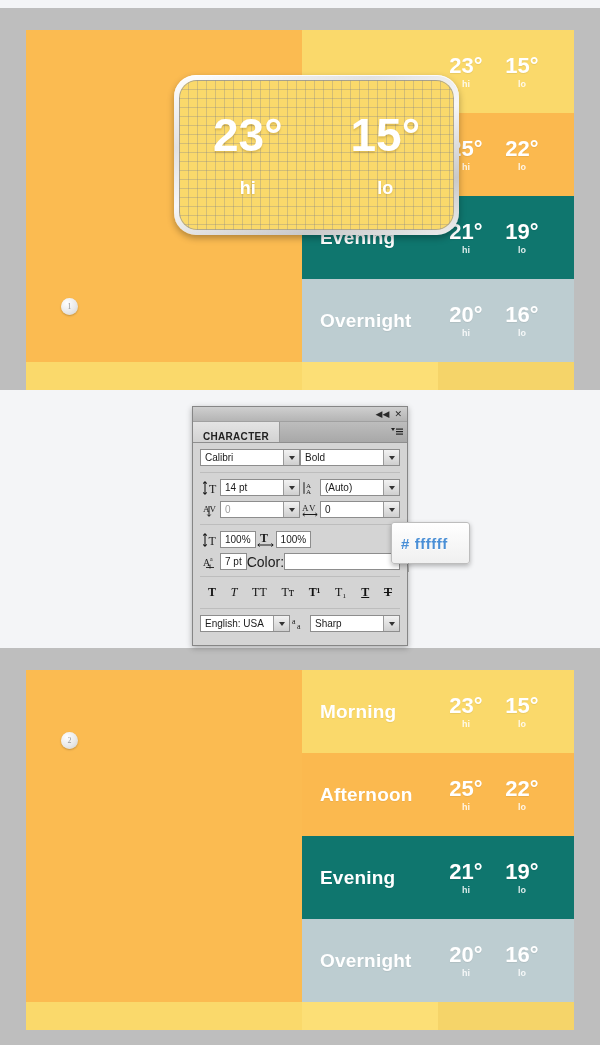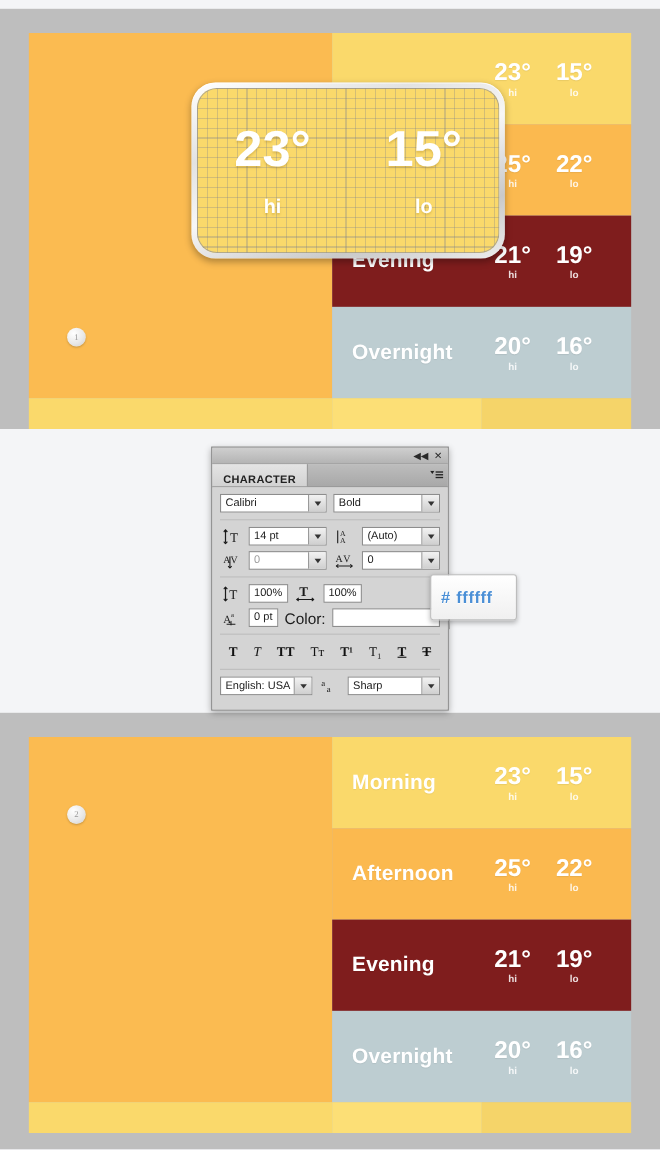--- a/index.html
+++ b/index.html
@@ -64,21 +64,21 @@
 
   .row {
     position: relative;
     height: 83px;
     display: flex;
     align-items: center;
     color: #ffffff;
   }
   .row-morning   { background: #fad96b; }
   .row-afternoon { background: #fbb94f; }
-  .row-evening   { background: #7f1d1d; }
+  .row-evening   { background: #0f766e; }
   .row-overnight { background: #bdcdd1; }
 
   .row-label {
     flex: 0 0 auto;
     width: 136px;
     padding-left: 18px;
     font-size: 19px;
     font-weight: bold;
     letter-spacing: .2px;
     text-shadow: 0 1px 1px rgba(0,0,0,.06);
@@ -214,21 +214,21 @@
     align-items: center;
     justify-content: center;
   }
   .menu-lines { display: block; }
 
   .panel-body { background: #d4d4d4; padding: 6px 7px 7px 7px; }
 
   .sec { padding-bottom: 6px; }
   .sec + .sec { border-top: 1px solid #bdbdbd; padding-top: 6px; }
 
-  .line { display: flex; align-items: center; gap: 6px; margin-bottom: 5px; }
+  .line { display: flex; align-items: center; margin-bottom: 5px; }
   .line:last-child { margin-bottom: 0; }
 
   .field {
     display: flex;
     align-items: center;
     background: #ffffff;
     border: 1px solid #8d8d8d;
     height: 17px;
   }
   .field.grow { flex: 1 1 0; min-width: 0; }
@@ -601,32 +601,32 @@
       <div class="line">
         <span class="ico">
           <svg width="15" height="14" viewBox="0 0 15 14" aria-hidden="true">
             <text x="0" y="11" font-family="Liberation Serif, serif" font-size="10" fill="#1a1a1a">A</text>
             <text x="7" y="6" font-family="Liberation Serif, serif" font-size="6" fill="#1a1a1a">a</text>
             <path d="M3 12.5 H11" stroke="#1a1a1a" stroke-width="0.9" fill="none"></path>
             <path d="M7 9.5 V13.5" stroke="#1a1a1a" stroke-width="0.9" fill="none"></path>
           </svg>
         </span>
         <div class="ibox grow">
-          <span>0 pt</span>
+          <span>7 pt</span>
         </div>
         <span class="color-label">Color:</span>
         <span class="swatch"></span>
       </div>
     </div>
 
     <div class="sec">
       <div class="style-row">
         <span class="style-btn" style="font-weight:bold">T</span>
         <span class="style-btn" style="font-style:italic">T</span>
-        <span class="style-btn" style="font-weight:bold">TT</span>
+        <span class="style-btn" style="font-weight:normal">TT</span>
         <span class="style-btn" style="font-weight:normal">Tᴛ</span>
         <span class="style-btn" style="font-weight:bold">T¹</span>
         <span class="style-btn" style="font-weight:normal">T₁</span>
         <span class="style-btn" style="font-weight:bold; text-decoration:underline">T</span>
         <span class="style-btn" style="font-weight:bold; text-decoration:line-through">T</span>
       </div>
     </div>
 
     <div class="sec">
       <div class="line">

